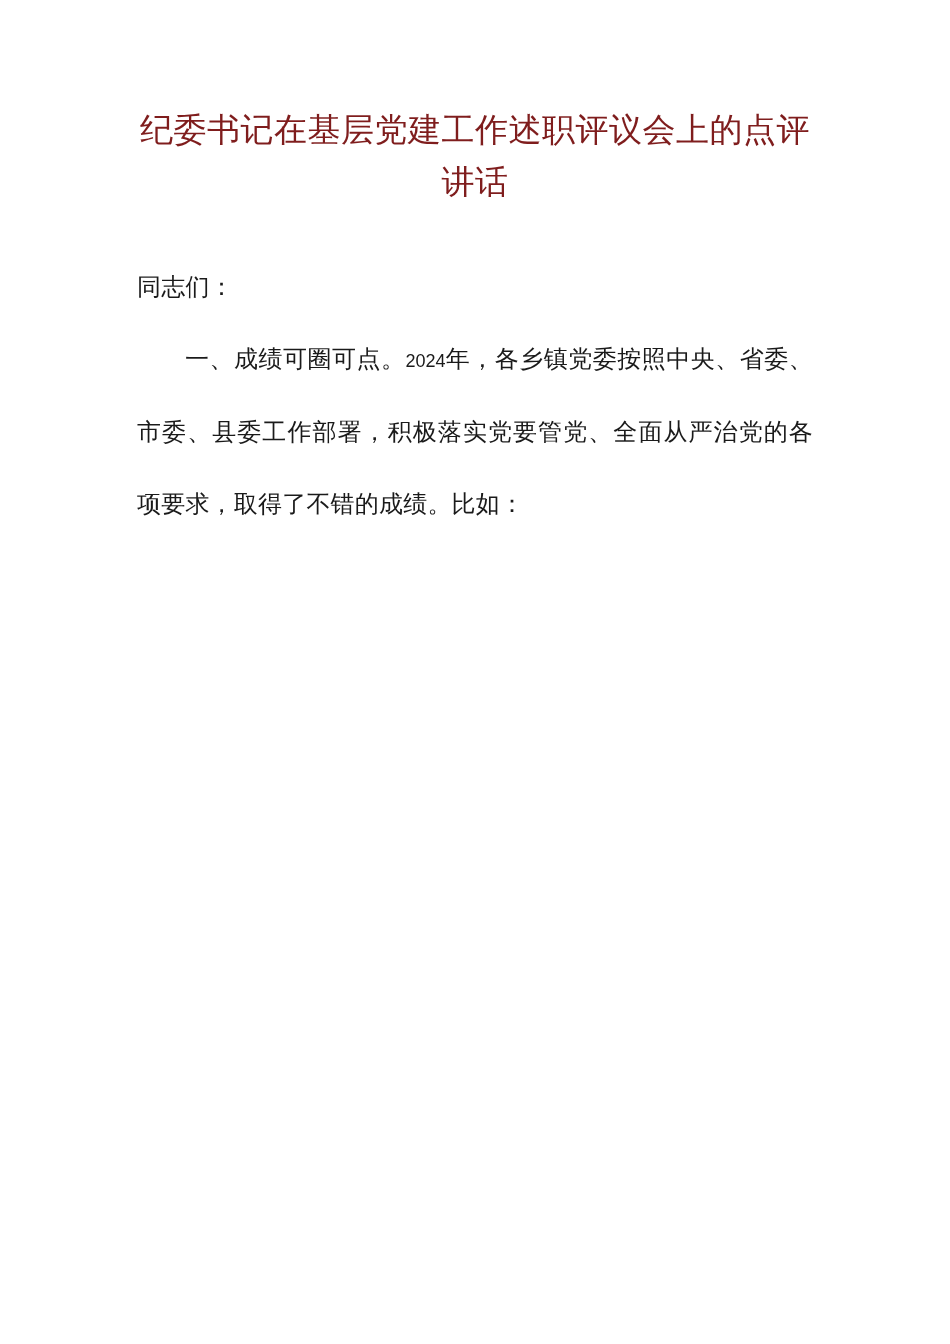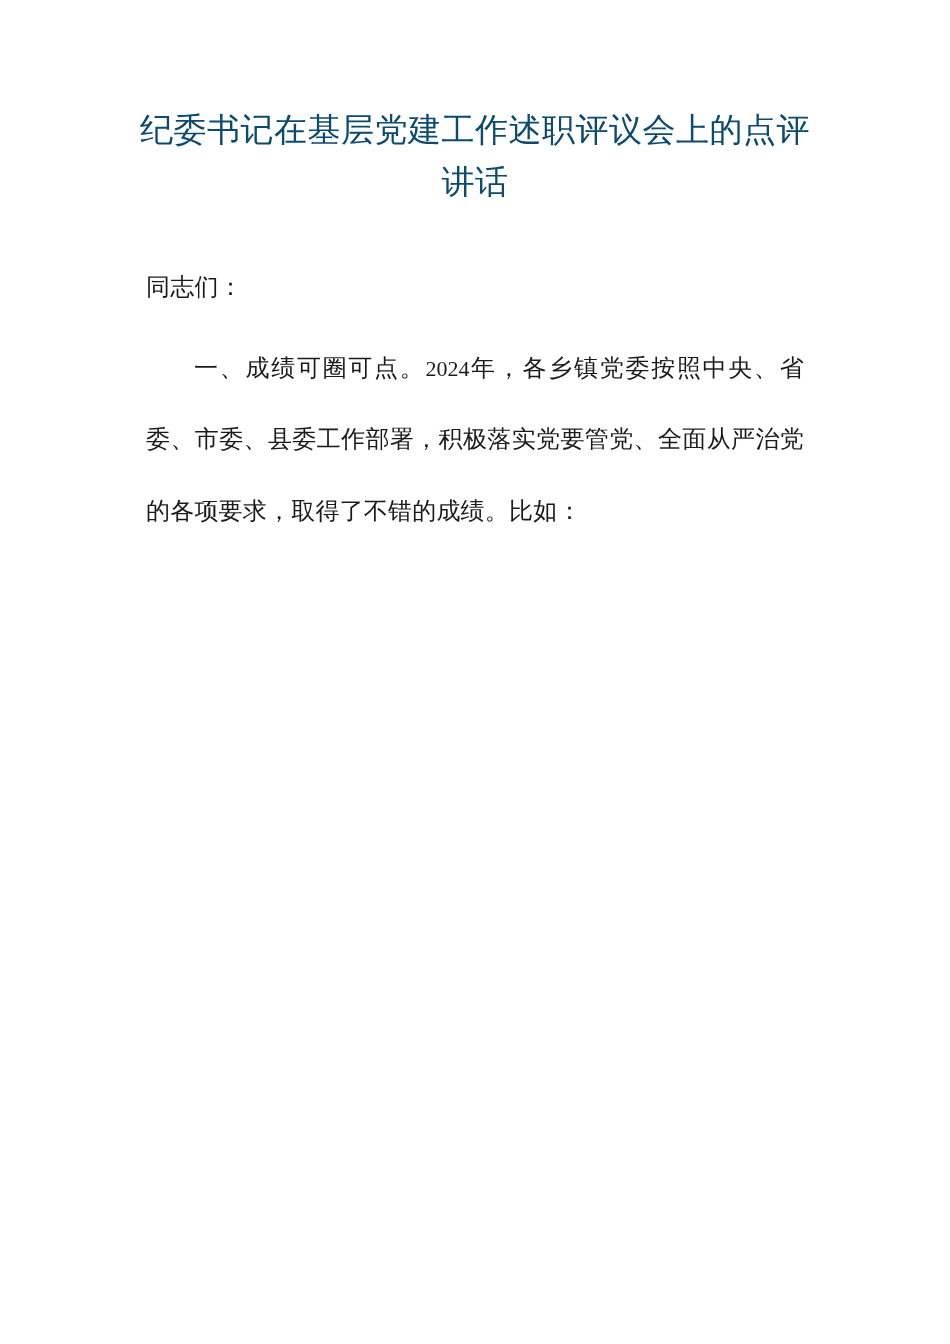--- a/index.html
+++ b/index.html
@@ -28,52 +28,52 @@
     top: 0;
     width: 676px;
   }
   
   .doc-title {
     font-family: "DejaVu Sans", "Liberation Sans", sans-serif;
     font-size: 33px;
     line-height: 52px;
     text-align: center;
     letter-spacing: 0.5px;
-    color: #0c4a6e;
+    color: #7f1d1d;
     margin: 0;
     padding-top: 104px;
     font-weight: 400;
     word-break: break-all;
   }
   
   .para {
     font-family: "Liberation Serif", "DejaVu Serif", serif;
     font-size: 24px;
     line-height: 71.5px;
     text-align: justify;
     text-justify: inter-ideograph;
     color: #1a1a1a;
-    margin: 9px;
+    margin: 0;
     word-break: break-all;
     letter-spacing: 0.2px;
   }
   .para.indent {
     text-indent: 48px;
   }
   .para.salutation {
     text-indent: 0;
   }
   
   .body-start {
     margin-top: 44px;
   }
   
   .lat {
-    font-family: Liberation Serif, serif;
-    font-size: 22px;
+    font-family: Liberation Sans, sans-serif;
+    font-size: 18px;
     letter-spacing: 0;
   }
 </style>
 </head>
 <body>
 
 <div class="page">
   <div class="doc-body">
 
     <h1 class="doc-title">纪委书记在基层党建工作述职评议会上的点评讲话</h1>

